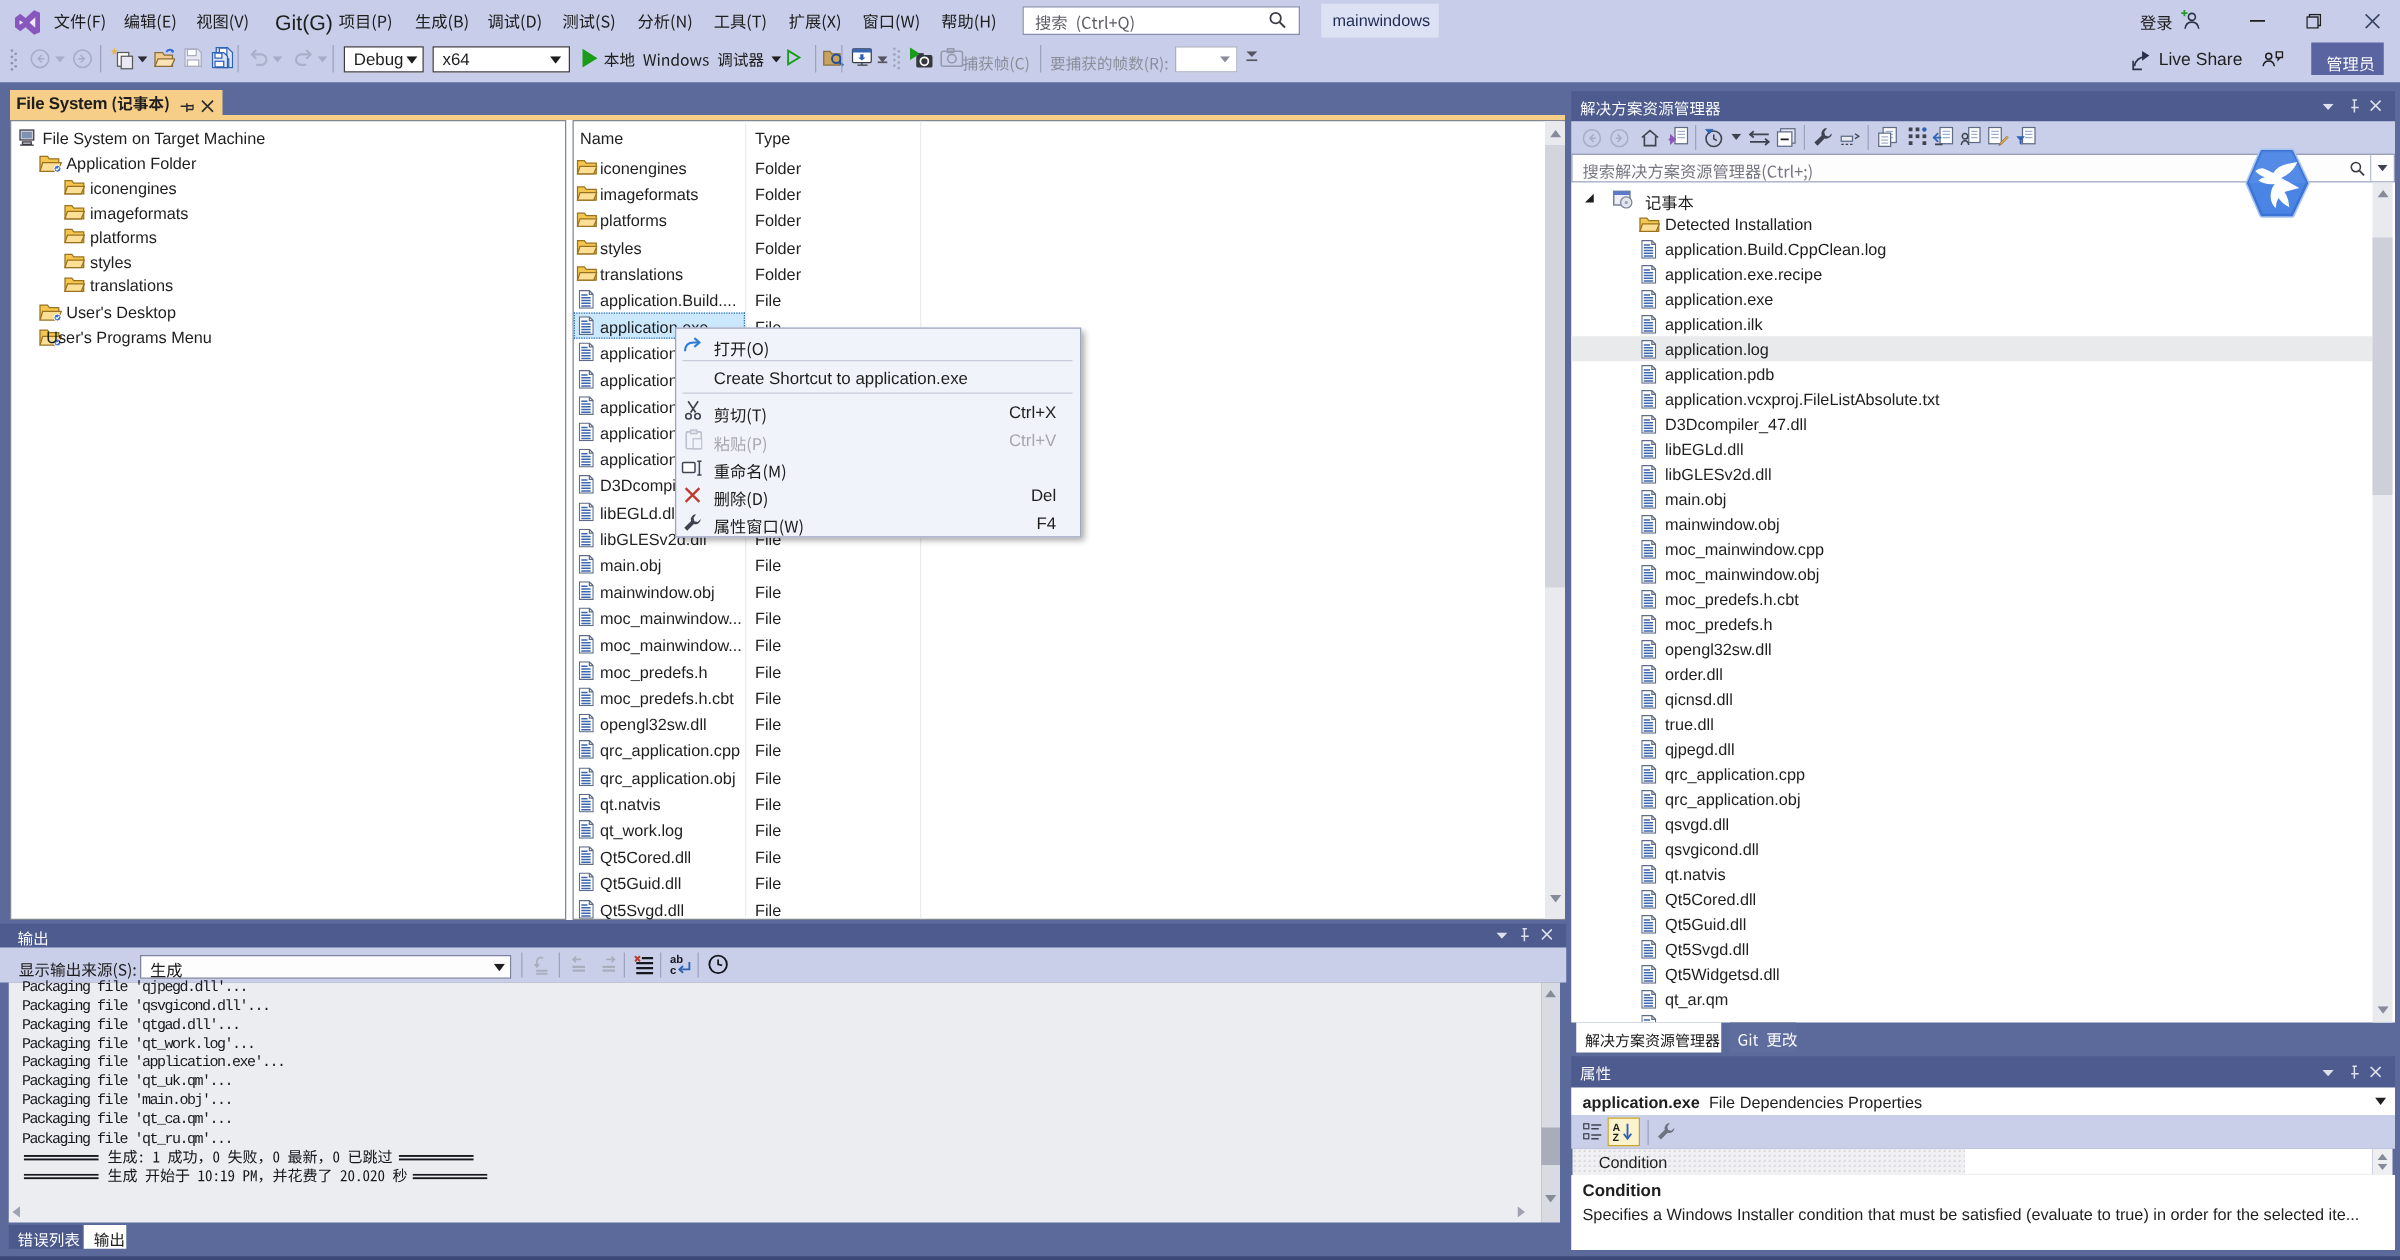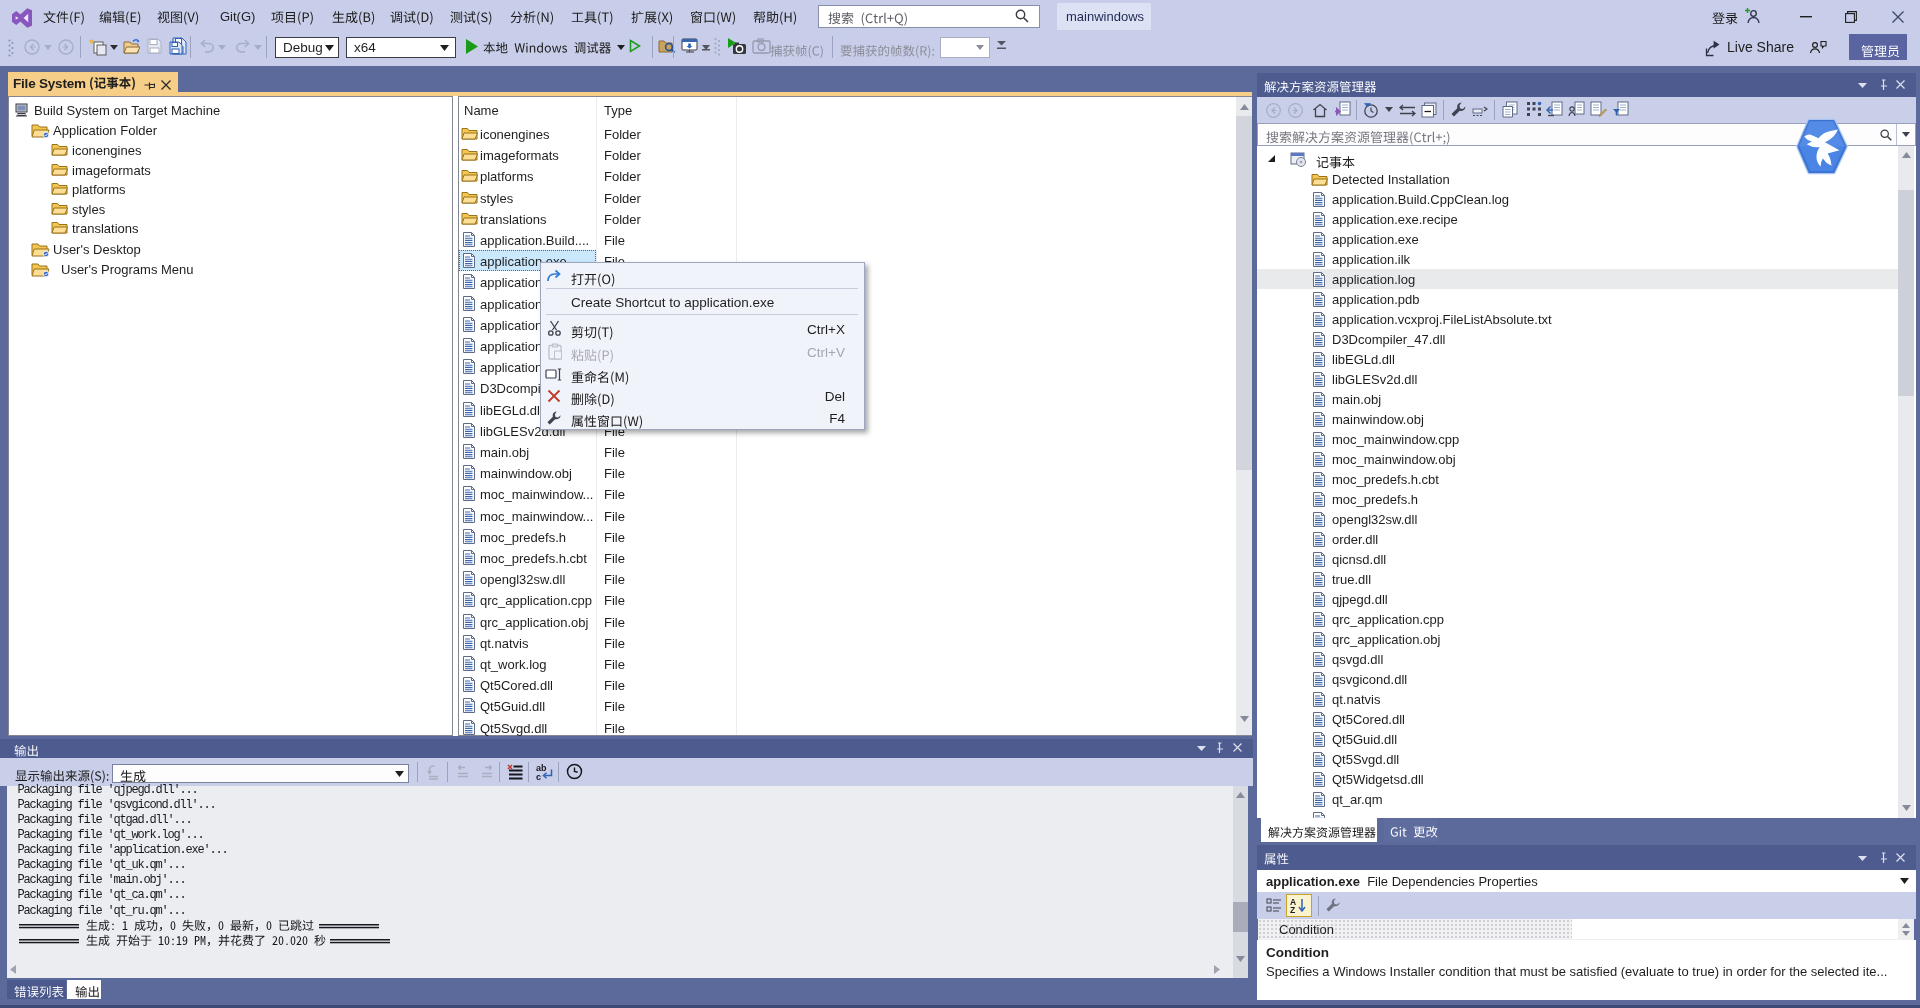--- a/index.html
+++ b/index.html
@@ -179,21 +179,21 @@
     </svg></div>
 <div class="a" style="left:157px;top:7px"><svg width="43" height="19" viewBox="0 0 43 19" style="vertical-align:-3.9px;overflow:visible">
       <g fill="#1e1e1e" transform="translate(0,15.08) scale(0.013000,-0.013000)">
         <use href="#q8" x="0"></use>
         <use href="#q9" x="1000"></use>
         <use href="#q2" x="2000"></use>
         <use href="#q10" x="2338"></use>
         <use href="#q4" x="2913"></use>
       </g>
     </svg></div>
-<div class="a" style="left:220px;top:9px;font-size:13px">Git(G)</div>
+<div class="a" style="left:220px;top:9px;font-size:17px">Git(G)</div>
 <div class="a" style="left:271px;top:7px"><svg width="44" height="19" viewBox="0 0 44 19" style="vertical-align:-3.9px;overflow:visible">
       <g fill="#1e1e1e" transform="translate(0,15.08) scale(0.013000,-0.013000)">
         <use href="#q11" x="0"></use>
         <use href="#q12" x="1000"></use>
         <use href="#q2" x="2000"></use>
         <use href="#q13" x="2338"></use>
         <use href="#q4" x="2971"></use>
       </g>
     </svg></div>
 <div class="a" style="left:332px;top:7px"><svg width="44" height="19" viewBox="0 0 44 19" style="vertical-align:-3.9px;overflow:visible">
@@ -618,21 +618,21 @@
 
 <div class="a" style="left:8px;top:96px;width:445px;height:640px;background:#fff;border:1px solid #828790"></div>
 <div class="a i" style="left:15px;top:103px">
     <svg width="13" height="14" viewBox="0 0 13 14">
       <rect x="1" y="1" width="11" height="8" fill="#C9CDD6" stroke="#3A3A42"></rect>
       <rect x="2.5" y="2.5" width="8" height="5" fill="#7E91B4"></rect>
       <rect x="3" y="10.5" width="7" height="2" fill="#C9CDD6" stroke="#3A3A42"></rect>
       <path d="M1 13h11" stroke="#3A3A42"></path>
     </svg>
   </div>
-<div class="a" style="left:34px;top:103px">Build System on Target Machine</div>
+<div class="a" style="left:34px;top:103px">File System on Target Machine</div>
 <div class="a i" style="left:31px;top:123px">
     <svg width="19" height="15" viewBox="0 0 19 15">
       <path d="M1 2h6l1.5 2H16v9H1Z" fill="#F4C64E" stroke="#99731F"></path>
       <path d="M1 14l2.2-7H18l-2.6 7Z" fill="#FCDF94" stroke="#99731F"></path>
       <circle cx="15" cy="12" r="2.8" fill="#3E6FD0" stroke="#fff" stroke-width="0.8"></circle>
       <path d="M13.6 12l1 1 1.8-2" stroke="#fff" stroke-width="0.9" fill="none"></path>
     </svg>
   </div>
 <div class="a" style="left:53px;top:123px">Application Folder</div>
 <div class="a i" style="left:51px;top:143px">
@@ -680,21 +680,21 @@
   </div>
 <div class="a" style="left:53px;top:242px">User's Desktop</div>
 <div class="a i" style="left:31px;top:262px">
     <svg width="19" height="15" viewBox="0 0 19 15">
       <path d="M1 2h6l1.5 2H16v9H1Z" fill="#F4C64E" stroke="#99731F"></path>
       <path d="M1 14l2.2-7H18l-2.6 7Z" fill="#FCDF94" stroke="#99731F"></path>
       <circle cx="15" cy="12" r="2.8" fill="#3E6FD0" stroke="#fff" stroke-width="0.8"></circle>
       <path d="M13.6 12l1 1 1.8-2" stroke="#fff" stroke-width="0.9" fill="none"></path>
     </svg>
   </div>
-<div class="a" style="left:61px;top:262px">User's Programs Menu</div>
+<div class="a" style="left:37px;top:262px">User's Programs Menu</div>
 
 <div class="a" style="left:458px;top:96px;width:794px;height:640px;background:#fff;border:1px solid #828790"></div>
 <div class="a" style="left:596px;top:97px;width:1px;height:638px;background:#ECECEC"></div>
 <div class="a" style="left:736px;top:97px;width:1px;height:638px;background:#ECECEC"></div>
 <div class="a" style="left:464px;top:103px">Name</div>
 <div class="a" style="left:604px;top:103px">Type</div>
 
 <div class="a" style="left:459px;top:250px;width:137px;height:21px;background:#CBE8FC;outline:1px dotted #2B6EB5;outline-offset:-1px"></div>
 <div class="a i" style="left:461px;top:127px">
     <svg width="17" height="13" viewBox="0 0 17 13">

